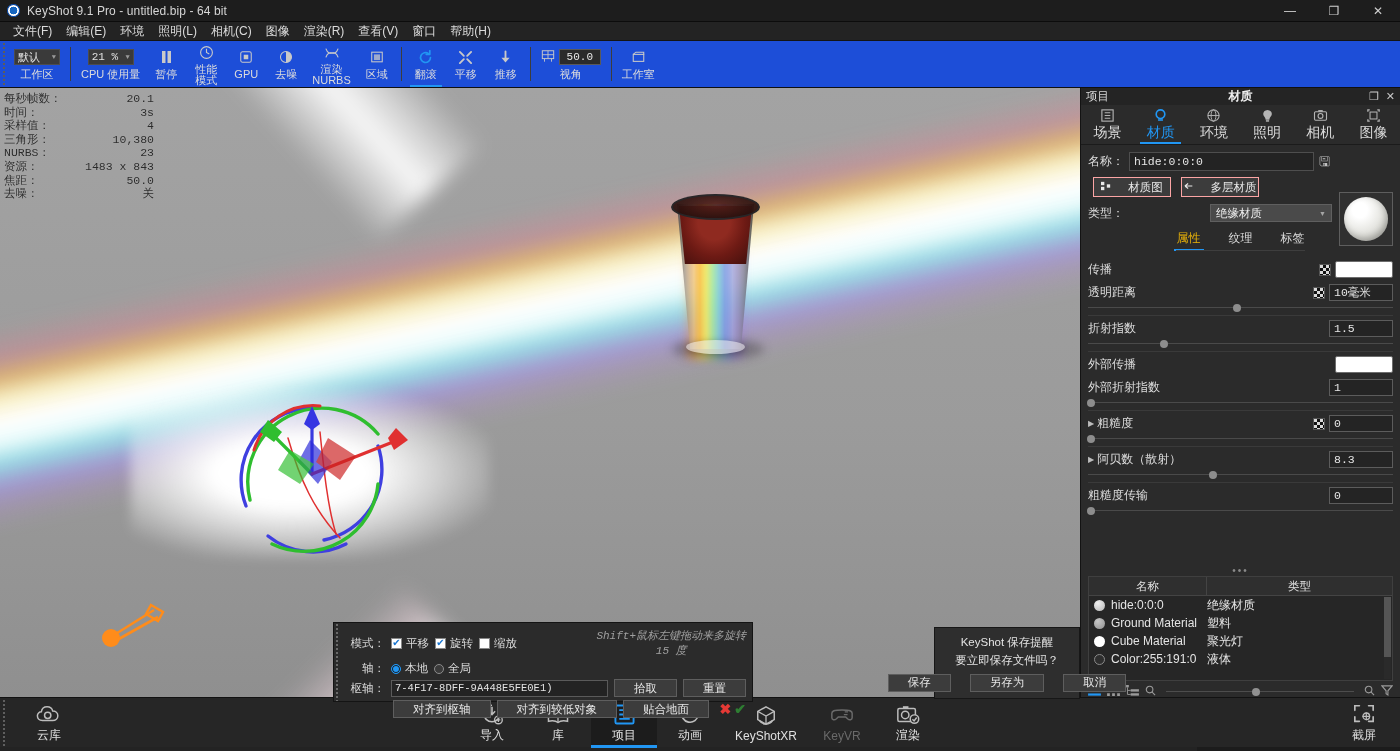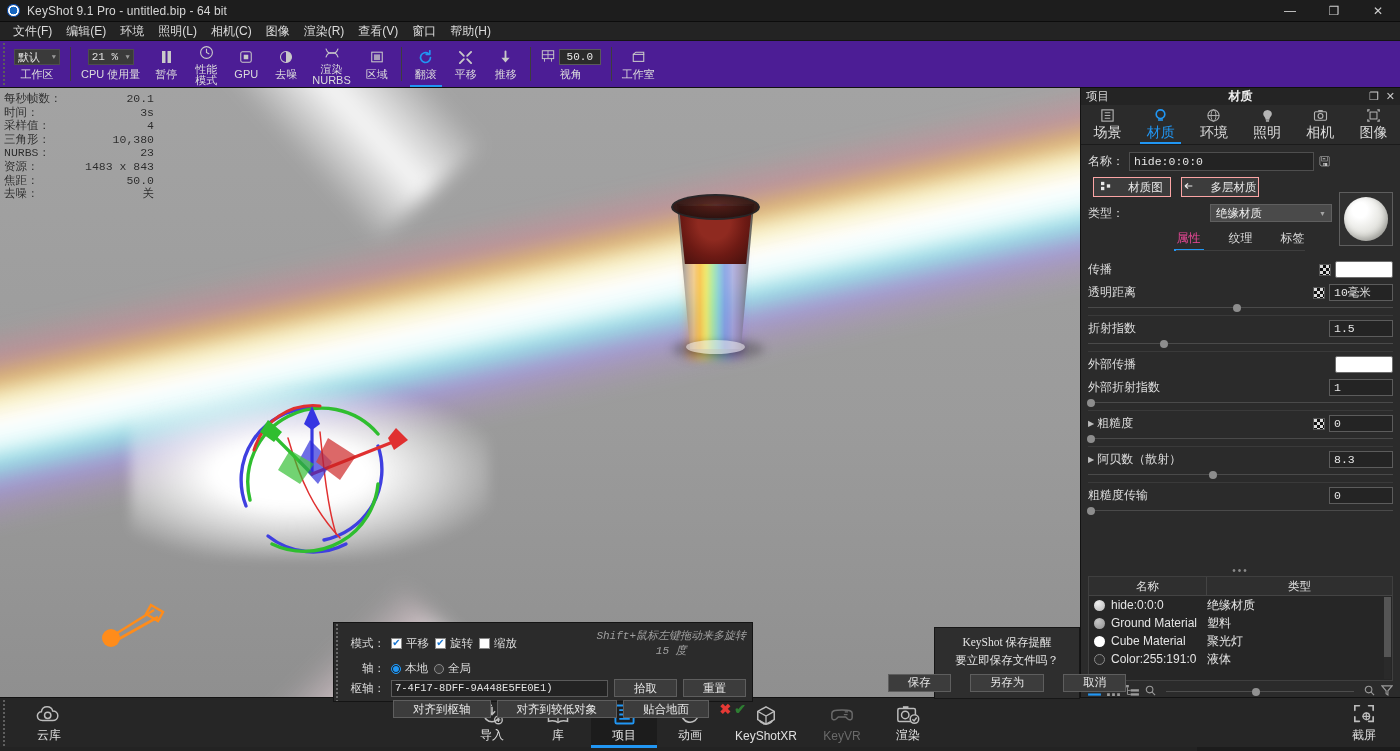--- a/index.html
+++ b/index.html
@@ -36,21 +36,21 @@
     background: #232323; display: flex; align-items: center; padding-left: 6px;
     border-bottom: 1px solid #141414;
   }
   .menu-item {
     color: #dcdcdc; font-size: 12px; padding: 2px 7px; white-space: nowrap;
   }
 
   
   .toolbar {
     position: absolute; top: 41px; left: 0; width: 1400px; height: 47px;
-    background: #4c1d95; display: flex; align-items: stretch;
+    background: #1d4ed8; display: flex; align-items: stretch;
     border-bottom: 1px solid #101010;
   }
   .tb-grip {
     width: 8px; height: 100%;
     background-image: repeating-linear-gradient(to bottom, #5c5c5c 0 2px, transparent 2px 4px);
     background-size: 2px 4px; background-repeat: repeat-y;
     background-position: 3px 6px; flex: none;
   }
   .tsep { width: 1px; background: #3d3d3d; margin: 6px 4px; flex: none; }
   .titem {
@@ -229,21 +229,21 @@
   }
   .xp-ok { margin-left: auto; display: flex; gap: 3px; align-items: center; }
   .icon-x { color: #e53935; font-size: 14px; font-weight: bold; line-height: 12px; }
   .icon-v { color: #2e7d32; font-size: 14px; font-weight: bold; line-height: 12px; }
 
   .save-dialog {
     position: absolute; left: 934px; top: 627px; width: 146px; height: 72px;
     background: #2e2e2e; border: 1px solid #171717; z-index: 40;
     display: flex; flex-direction: column; align-items: center; justify-content: center; gap: 3px;
   }
-  .sd-t1 { color: #e3e3e3; font-size: 11.5px; font-family: Liberation Serif, serif; }
+  .sd-t1 { color: #e3e3e3; font-size: 11.5px; font-family: Liberation Sans, sans-serif; }
   .sd-t2 { color: #e3e3e3; font-size: 11.5px; }
   .sd-btns { display: flex; gap: 19px; margin-top: 3px; }
 
   
   .rpanel {
     position: absolute; top: 88px; left: 1080px; width: 320px; height: 613px;
     background: #2b2b2b; border-left: 1px solid #131313; display: flex; flex-direction: column;
   }
   .rp-titlebar {
     height: 17px; background: #242424; display: flex; align-items: center;
@@ -301,21 +301,21 @@
   }
   .rp-type .sel .car { margin-left: auto; color: #a5a5a5; font-size: 7px; }
 
   .rp-subtabs { display: flex; justify-content: center; gap: 22px; margin-top: 6px; position: relative; }
   .rp-subtabs::after {
     content: ""; position: absolute; left: 95px; right: 95px; bottom: 0; height: 1px; background: #3e3e3e;
   }
   .rp-subtab {
     color: #dcdcdc; font-size: 12px; padding: 2px 3px 4px 3px; position: relative;
   }
-  .rp-subtab.active { color: #ec4899; }
+  .rp-subtab.active { color: #eab308; }
   .rp-subtab.active::after {
     content: ""; position: absolute; left: 0; right: 0; bottom: 0; height: 2px; background: #2196f3;
   }
 
   .props { margin-top: 6px; padding: 0 7px; }
   .prow { position: relative; padding: 3px 0 1px 0; }
   .prow-main { display: flex; align-items: center; height: 19px; }
   .prow .nm { color: #dedede; font-size: 12px; white-space: nowrap; display: flex; align-items: center; gap: 3px; }
   .prow .nm .tri { color: #bcbcbc; font-size: 8px; }
   .prow .right { margin-left: auto; display: flex; align-items: center; gap: 4px; }

